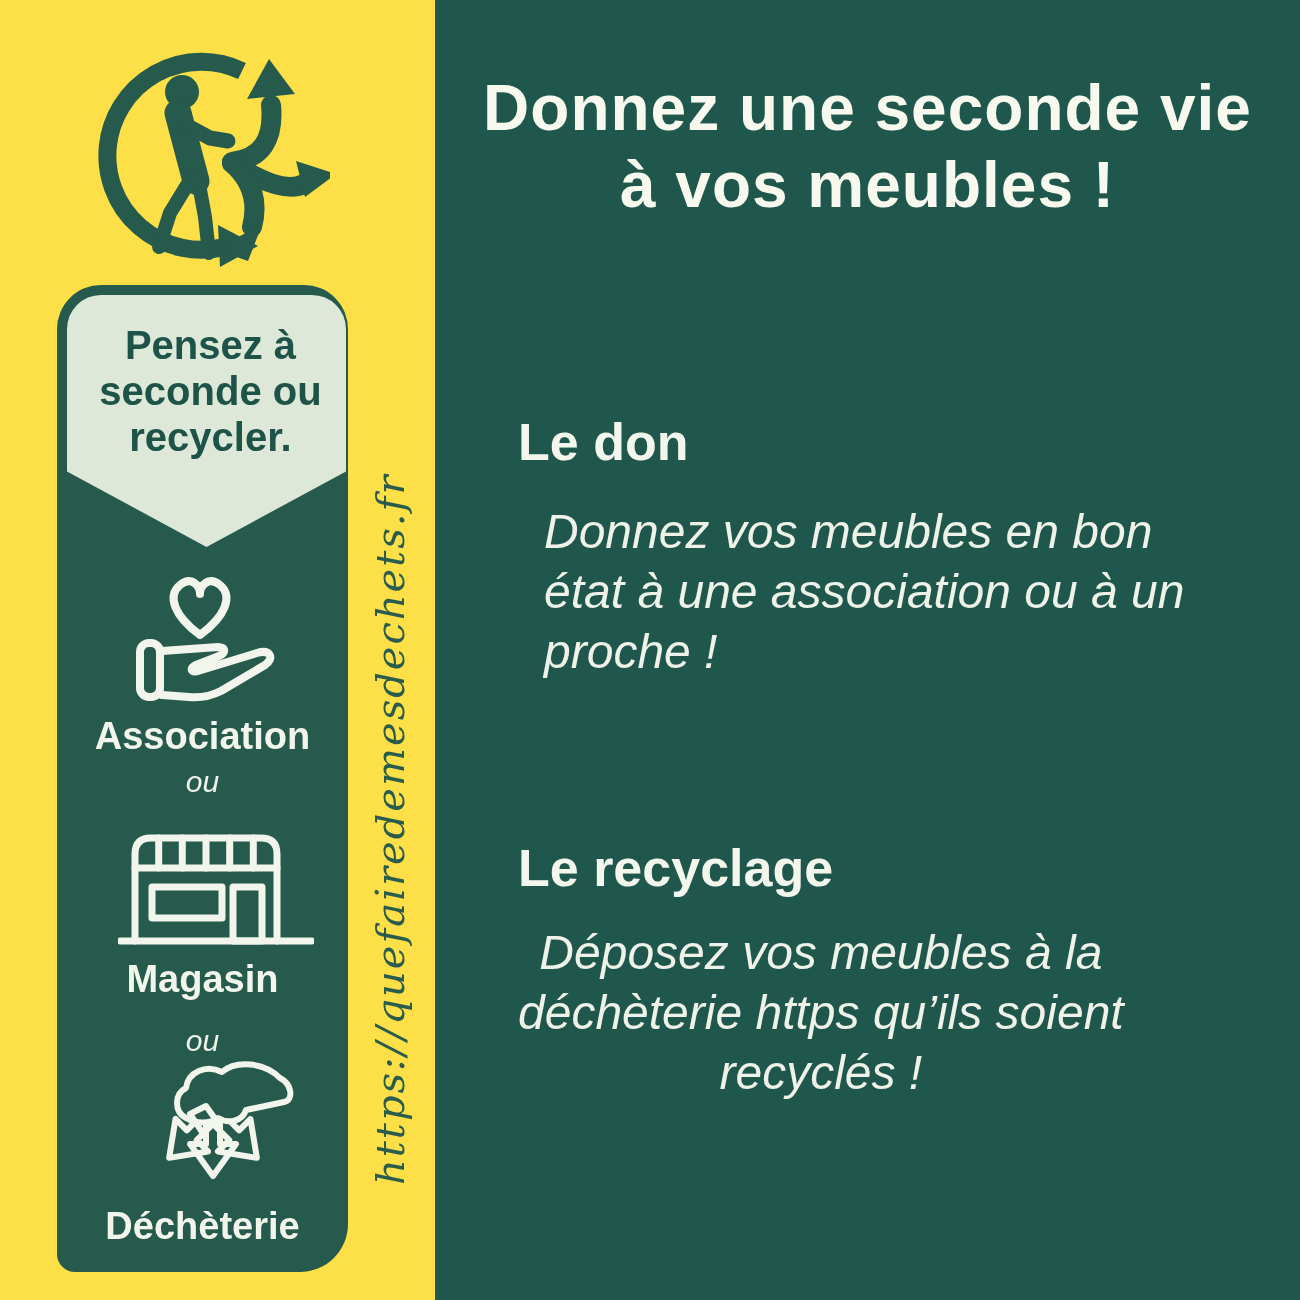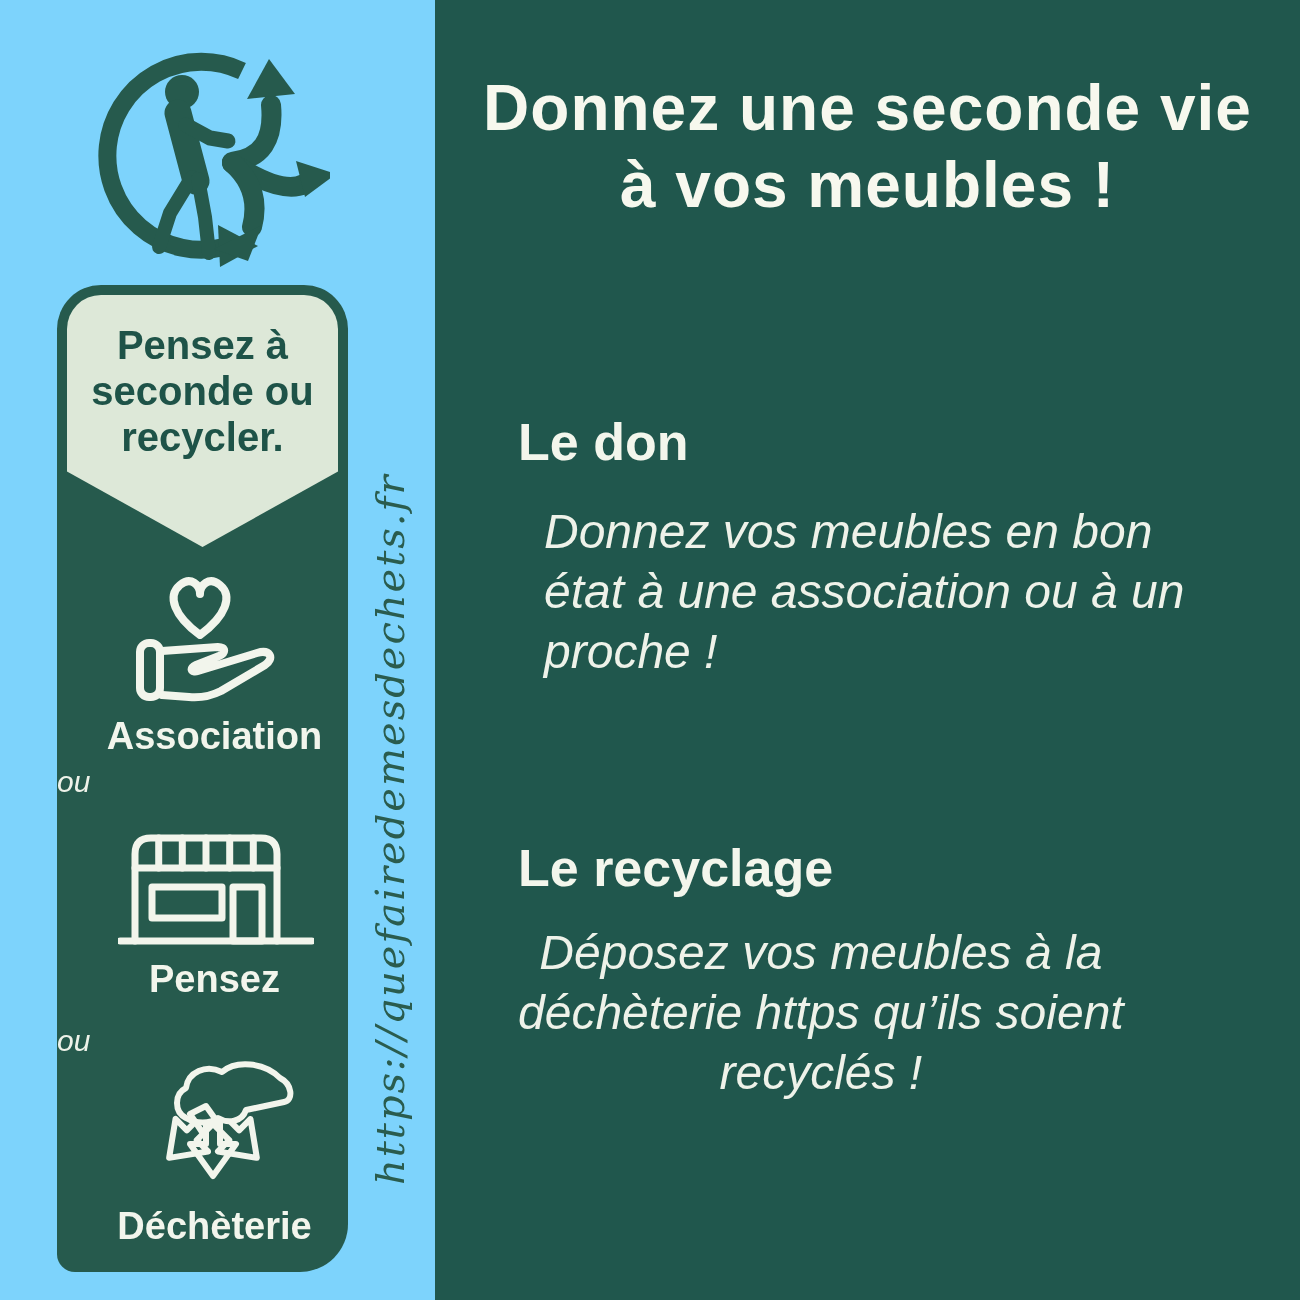--- a/index.html
+++ b/index.html
@@ -1,18 +1,18 @@
 <!DOCTYPE html>
 <html><head>
 <meta charset="utf-8">
 <style>
   html,body { margin:0; padding:0; }
   .canvas {
     position:relative; width:1300px; height:1300px;
-    background:#7dd3fc; overflow:hidden;
+    background:#fde047; overflow:hidden;
     font-family:"Liberation Sans", sans-serif;
   }
   
   .right-panel {
     position:absolute; left:435px; top:0; width:865px; height:1300px;
     background:#20574d;
   }
   .title {
     position:absolute; top:70px; left:0; width:100%;
     text-align:center; font-weight:bold; font-size:64px; line-height:77px;
@@ -31,34 +31,35 @@
   .p2 { top:923px;text-align:center; }
   
   .banner {
     position:absolute; left:57px; top:285px; width:291px; height:987px;
     background:#265a4d; border-radius:44px 44px 48px 18px;
   }
   .banner-inner {
     position:absolute; left:10px; top:10px; width:271px; height:252px;
     background:#dde8d8; border-radius:34px 34px 0 0;
     clip-path:polygon(0 0,100% 0,100% 70%,50% 100%,0 70%);
+    padding-left:8px;
   }
   .banner-headline {
     padding-top:27px; text-align:center; font-weight:bold;
     font-size:40px; line-height:46px; color:#1e5348;
   }
   .banner .label {
     position:absolute; left:0; width:100%; text-align:center;
-    font-weight:bold; font-size:38px; color:#f2f5ec;padding-left:12px;
+    font-weight:bold; font-size:38px; color:#f2f5ec;
   }
   .label-association { top:430px; }
   .label-magasin { top:673px; }
   .label-decheterie { top:920px; }
   .banner .sep {
-    position:absolute; left:0; width:100%; text-align:left;
+    position:absolute; left:0; width:100%; text-align:center;
     font-style:italic; font-size:30px; color:#eef2e9;
   }
   .sep1 { top:480px; }
   .sep2 { top:739px; }
   .icon-hearthand { position:absolute; left:65px; top:282px; }
   .icon-store     { position:absolute; left:61px; top:548px; }
   .icon-dech      { position:absolute; left:75px; top:771px; }
   
   .url-vertical {
     position:absolute; left:39px; top:813px; width:700px; height:44px;
@@ -139,21 +140,21 @@
       <line x1="17" y1="35" x2="159" y2="35"></line>
       <line x1="40.7" y1="5" x2="40.7" y2="35"></line>
       <line x1="64.3" y1="5" x2="64.3" y2="35"></line>
       <line x1="88" y1="5" x2="88" y2="35"></line>
       <line x1="111.7" y1="5" x2="111.7" y2="35"></line>
       <line x1="135.3" y1="5" x2="135.3" y2="35"></line>
       <rect x="34" y="54" width="70" height="31"></rect>
       <rect x="115" y="54" width="29" height="54"></rect>
       <line x1="2" y1="108" x2="194" y2="108"></line>
     </svg>
-    <div class="label label-magasin">Pensez</div>
+    <div class="label label-magasin">Magasin</div>
 
     <div class="sep sep2">ou</div>
 
     <svg class="icon-dech wicon" width="168" height="145" viewBox="0 0 168 145" stroke-width="6">
       <path d="M74,55 L74,88 L58,88 L81,120 L104,88 L88,88 L88,55 Z"></path>
       <path d="M74,55 L74,88 L58,88 L81,120 L104,88 L88,88 L88,55 Z" transform="rotate(45 81 58)"></path>
       <path d="M74,55 L74,88 L58,88 L81,120 L104,88 L88,88 L88,55 Z" transform="rotate(-45 81 58)"></path>
       <path d="M148,22 C132,6 104,4 90,16 C74,8 56,16 54,32 C42,38 42,56 54,62 C64,68 78,68 86,62 C96,68 110,66 114,54 L152,46 C162,44 160,28 148,22 Z" fill="#265a4d"></path>
       <path d="M58,58 L74,50 L84,64 L70,76 Z"></path>
     </svg>

